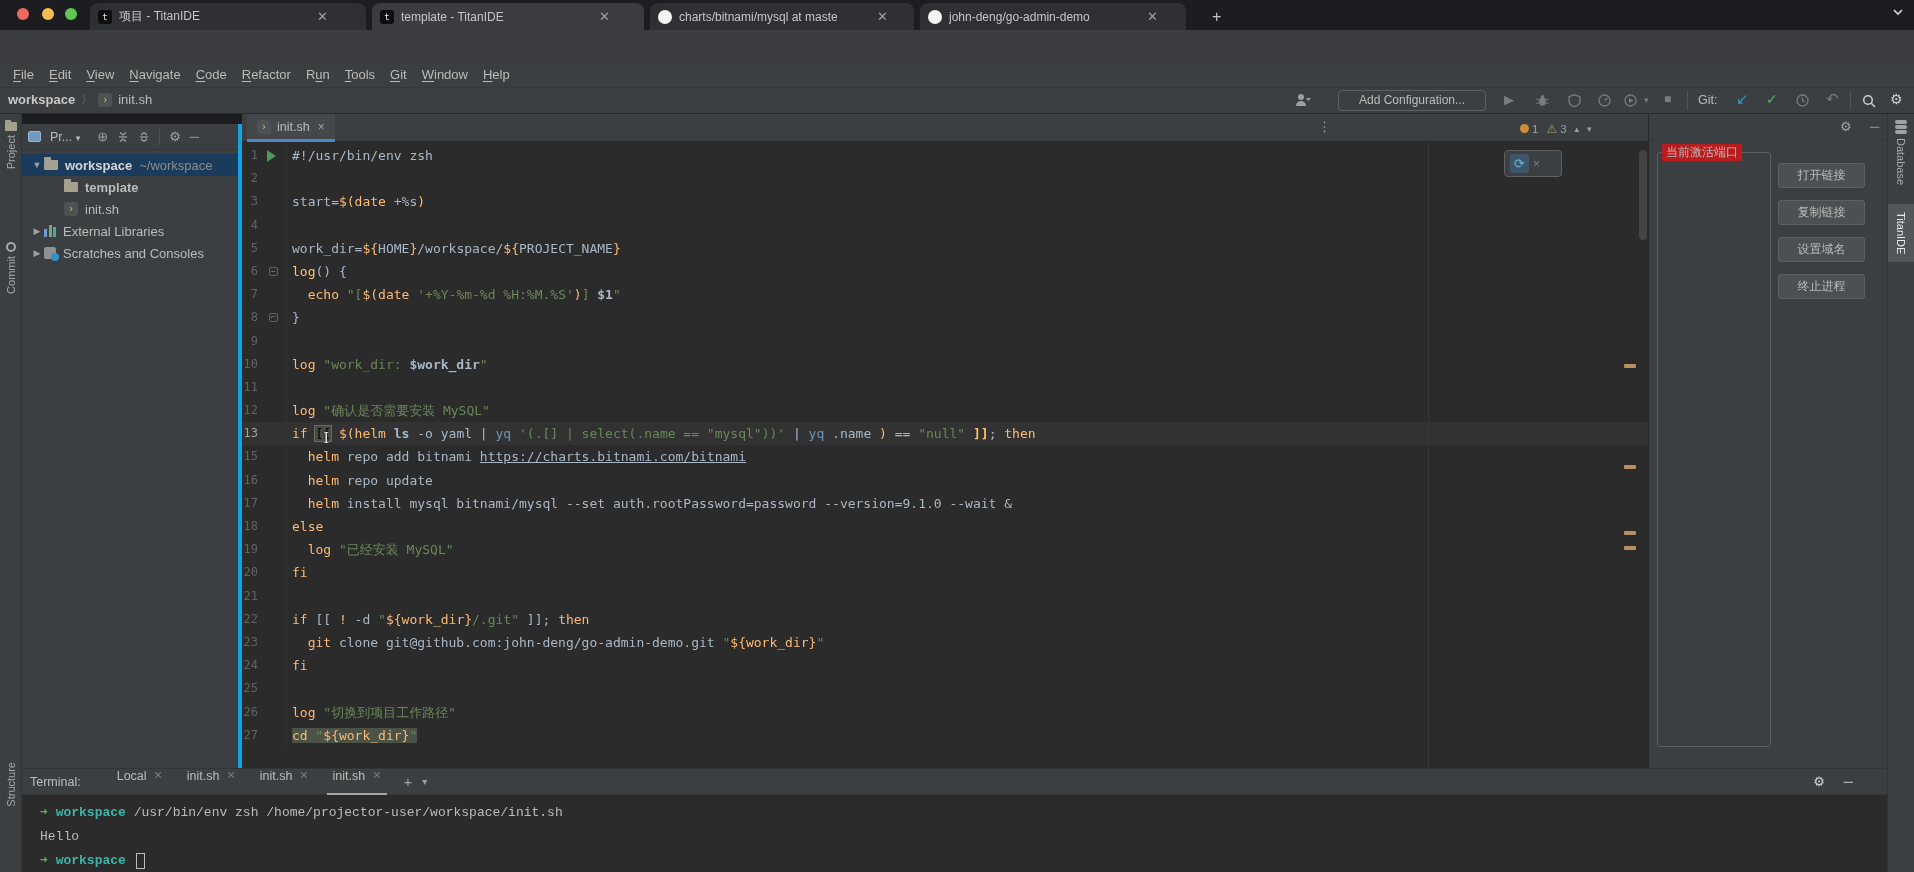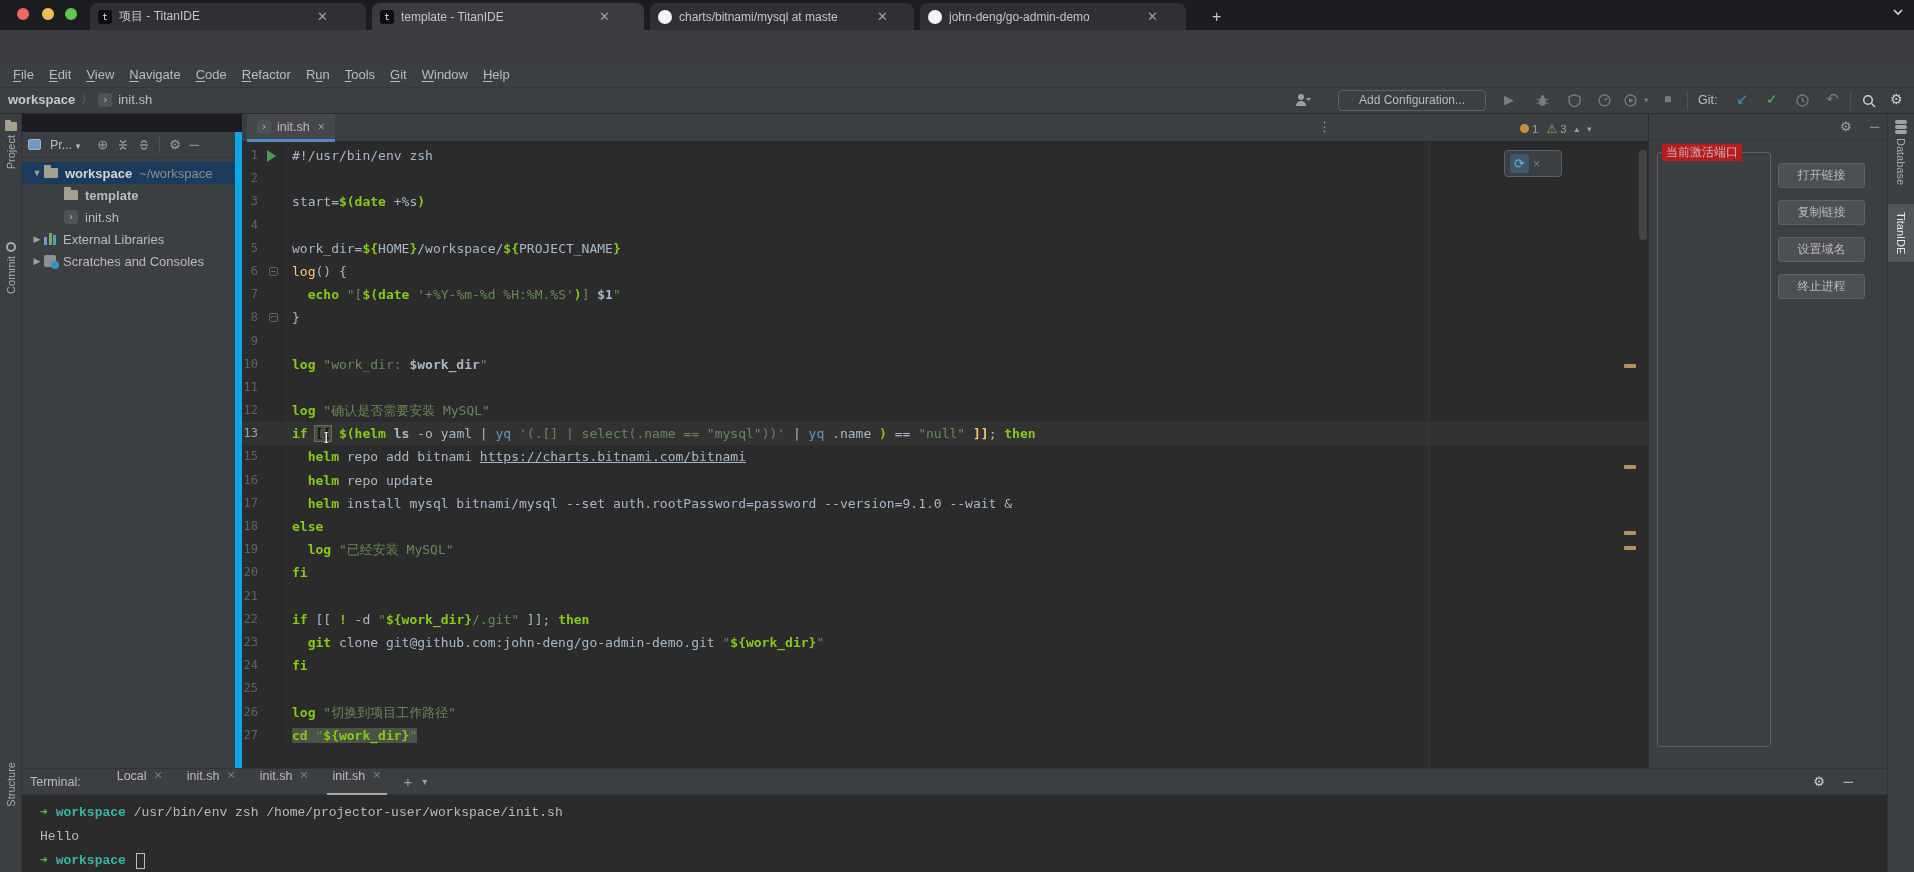--- a/index.html
+++ b/index.html
@@ -55,21 +55,21 @@
   .stripe-group { position:absolute; left:0; width:100%; display:flex; flex-direction:column; align-items:center; gap:4px; }
   .vtext-left { writing-mode:vertical-rl; transform:rotate(180deg); font-size:11px; color:#A7AAAC; }
   .vtext-right { writing-mode:vertical-rl; font-size:11px; color:#A7AAAC; }
   .stripe-active { background:#515658; border-radius:0; padding:8px 0; width:100%; display:flex; justify-content:center; }
   .mini-folder { width:12px; height:9px; background:#A6A08F; border-radius:1px; position:relative; }
   .mini-folder::before { content:""; position:absolute; left:0; top:-2px; width:6px; height:2px; background:#A6A08F; border-radius:1px 1px 0 0; }
   .mini-commit { width:10px; height:10px; border:2px solid #A7AAAC; border-radius:50%; }
   .mini-db { width:12px; height:4px; background:#9FA3A6; border-radius:2px; box-shadow:0 5px 0 #9FA3A6, 0 10px 0 #9FA3A6; margin-bottom:10px; }
 
   
-  #project-panel { left:22px; top:132px; width:220px; height:654px; background:#3C3F41; border-right:7px solid #0ea5e9; }
+  #project-panel { left:22px; top:124px; width:220px; height:654px; background:#3C3F41; border-right:4px solid #0ea5e9; }
   #project-header { height:26px; display:flex; align-items:center; gap:9px; padding:0 6px; color:#BBBBBB; font-size:12.5px; border-bottom:1px solid #353738; }
   .ph-ic { color:#9DA0A3; font-size:13px; }
   .pv-ic { width:13px; height:11px; background:#6E9AC4; border:1px solid #9BB6CF; border-radius:2px; }
   #tree { padding-top:4px; }
   .trow { height:22px; display:flex; align-items:center; font-size:13px; color:#BBBBBB; white-space:nowrap; }
   .trow.selected { background:#1A3B5C; }
   .trow .chev { width:14px; text-align:center; color:#9DA0A3; font-size:9px; flex:0 0 auto; }
   .trow .hint { color:#8C8C8C; margin-left:7px; }
   .trow.bold .lbl { font-weight:bold; color:#D6D6D6; }
   .t-ic { margin-right:7px; flex:0 0 auto; }
@@ -91,21 +91,21 @@
   .eline:first-child { margin-top:2px; }
   .lnum { width:16px; text-align:right; color:#606366; font-size:12px; flex:0 0 auto; }
   .lfold { width:28px; position:relative; flex:0 0 auto; }
   .lcode { border-left:1px solid #313335; padding-left:5px; flex:1 1 auto; }
   .eline.cur { background:#323232; }
   .eline.cur .lnum { color:#A4A3A3; }
   .runarrow { position:absolute; left:9px; top:6px; width:0; height:0; border-left:9px solid #4C9A55; border-top:6px solid transparent; border-bottom:6px solid transparent; }
   .foldbox { position:absolute; left:11px; top:7px; width:9px; height:9px; border:1px solid #606366; border-radius:2px; color:#8B8E90; font-size:8px; line-height:7px; text-align:center; background:#2B2B2B; }
   .pl  { color:#A9B7C6; }
   .plb { color:#A9B7C6; font-weight:bold; }
-  .kw  { color:#84cc16;font-weight:bold; }
+  .kw  { color:#fdba74; }
   .fn  { color:#FFC66D; }
   .str { color:#6A8759; }
   .blue{ color:#6897BB; }
   .link{ color:#A9B7C6; text-decoration:underline; }
   .brace{ color:#FFC66D; font-weight:bold; }
   .match{ background:#464A41; outline:1px solid #6A6D5B; position:relative; }
   .match::after { content:"I"; position:absolute; left:8px; top:1px; color:#ECECEC; font-family:"DejaVu Serif",serif; font-size:14px; font-style:normal; text-shadow:0 0 2px rgba(0,0,0,.8); }
   .selbg { background:#4B5346; }
   #wrap-guide { left:1428px; top:142px; width:1px; height:626px; background:#383838; }
   #edit-scrollbar { left:1638px; top:142px; width:10px; height:626px; }

